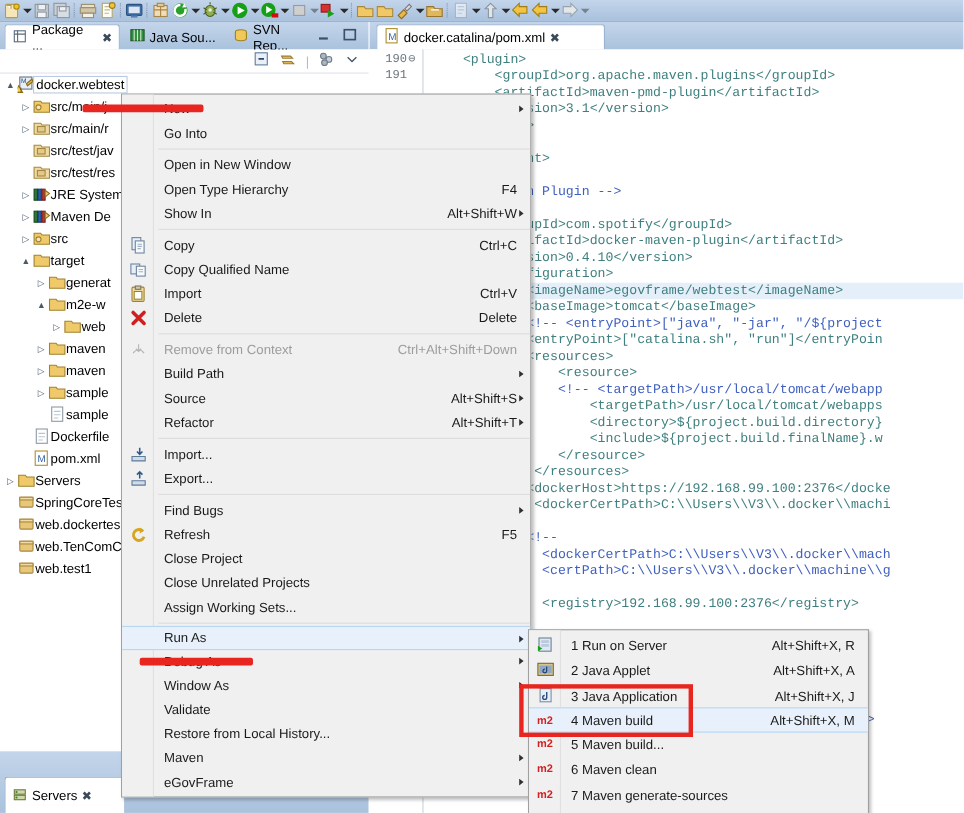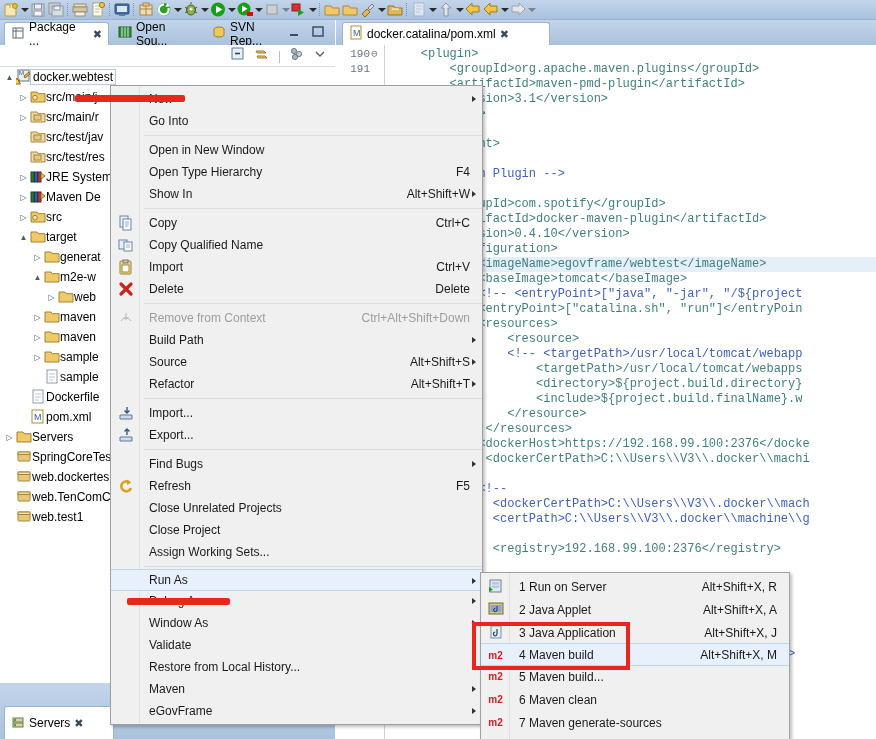--- a/index.html
+++ b/index.html
@@ -343,21 +343,21 @@
     <span>Package ...</span>
     <span class="closex">✖</span>
   </div>
   <div class="vtab" style="left:112px;width:92px;">
     <span>
       <svg width="14" height="14">
           <rect x="1" y="2" width="12" height="10" fill="#2f8f3f" stroke="#1d5a28"></rect>
           <path d="M4 2v10M7 2v10M10 2v10" stroke="#d8e8d2"></path>
         </svg>
     </span>
-    <span>Open Sou...</span>
+    <span>Java Sou...</span>
   </div>
   <div class="vtab" style="left:206px;width:86px;">
     <span>
       <svg width="14" height="14">
           <ellipse cx="7" cy="4" rx="5" ry="2" fill="#f0c95a" stroke="#a0821f"></ellipse>
           <path d="M2 4v6c0 1.1 2.2 2 5 2s5-.9 5-2V4" fill="#f0c95a" stroke="#a0821f"></path>
         </svg>
     </span>
     <span>SVN Rep...</span>
   </div>
@@ -740,24 +740,24 @@
       <span class="micon">
         <svg width="16" height="16">
           <path d="M12 5a5 5 0 1 0 1 5" stroke="#d8a520" stroke-width="2.6" fill="none"></path>
           <path d="M9 1.5l4 3-4 2.5z" fill="#d8a520"></path>
         </svg>
       </span>
       <span>Refresh</span>
       <span class="acc">F5</span>
     </div>
     <div class="mi">
+      <span>Close Project</span>
+    </div>
+    <div class="mi">
       <span>Close Unrelated Projects</span>
-    </div>
-    <div class="mi">
-      <span>Close Project</span>
     </div>
     <div class="mi">
       <span>Assign Working Sets...</span>
     </div>
     <div class="msep"></div>
     <div class="mi hi">
       <span>Run As</span>
       <span class="sub"></span>
     </div>
     <div class="mi">

